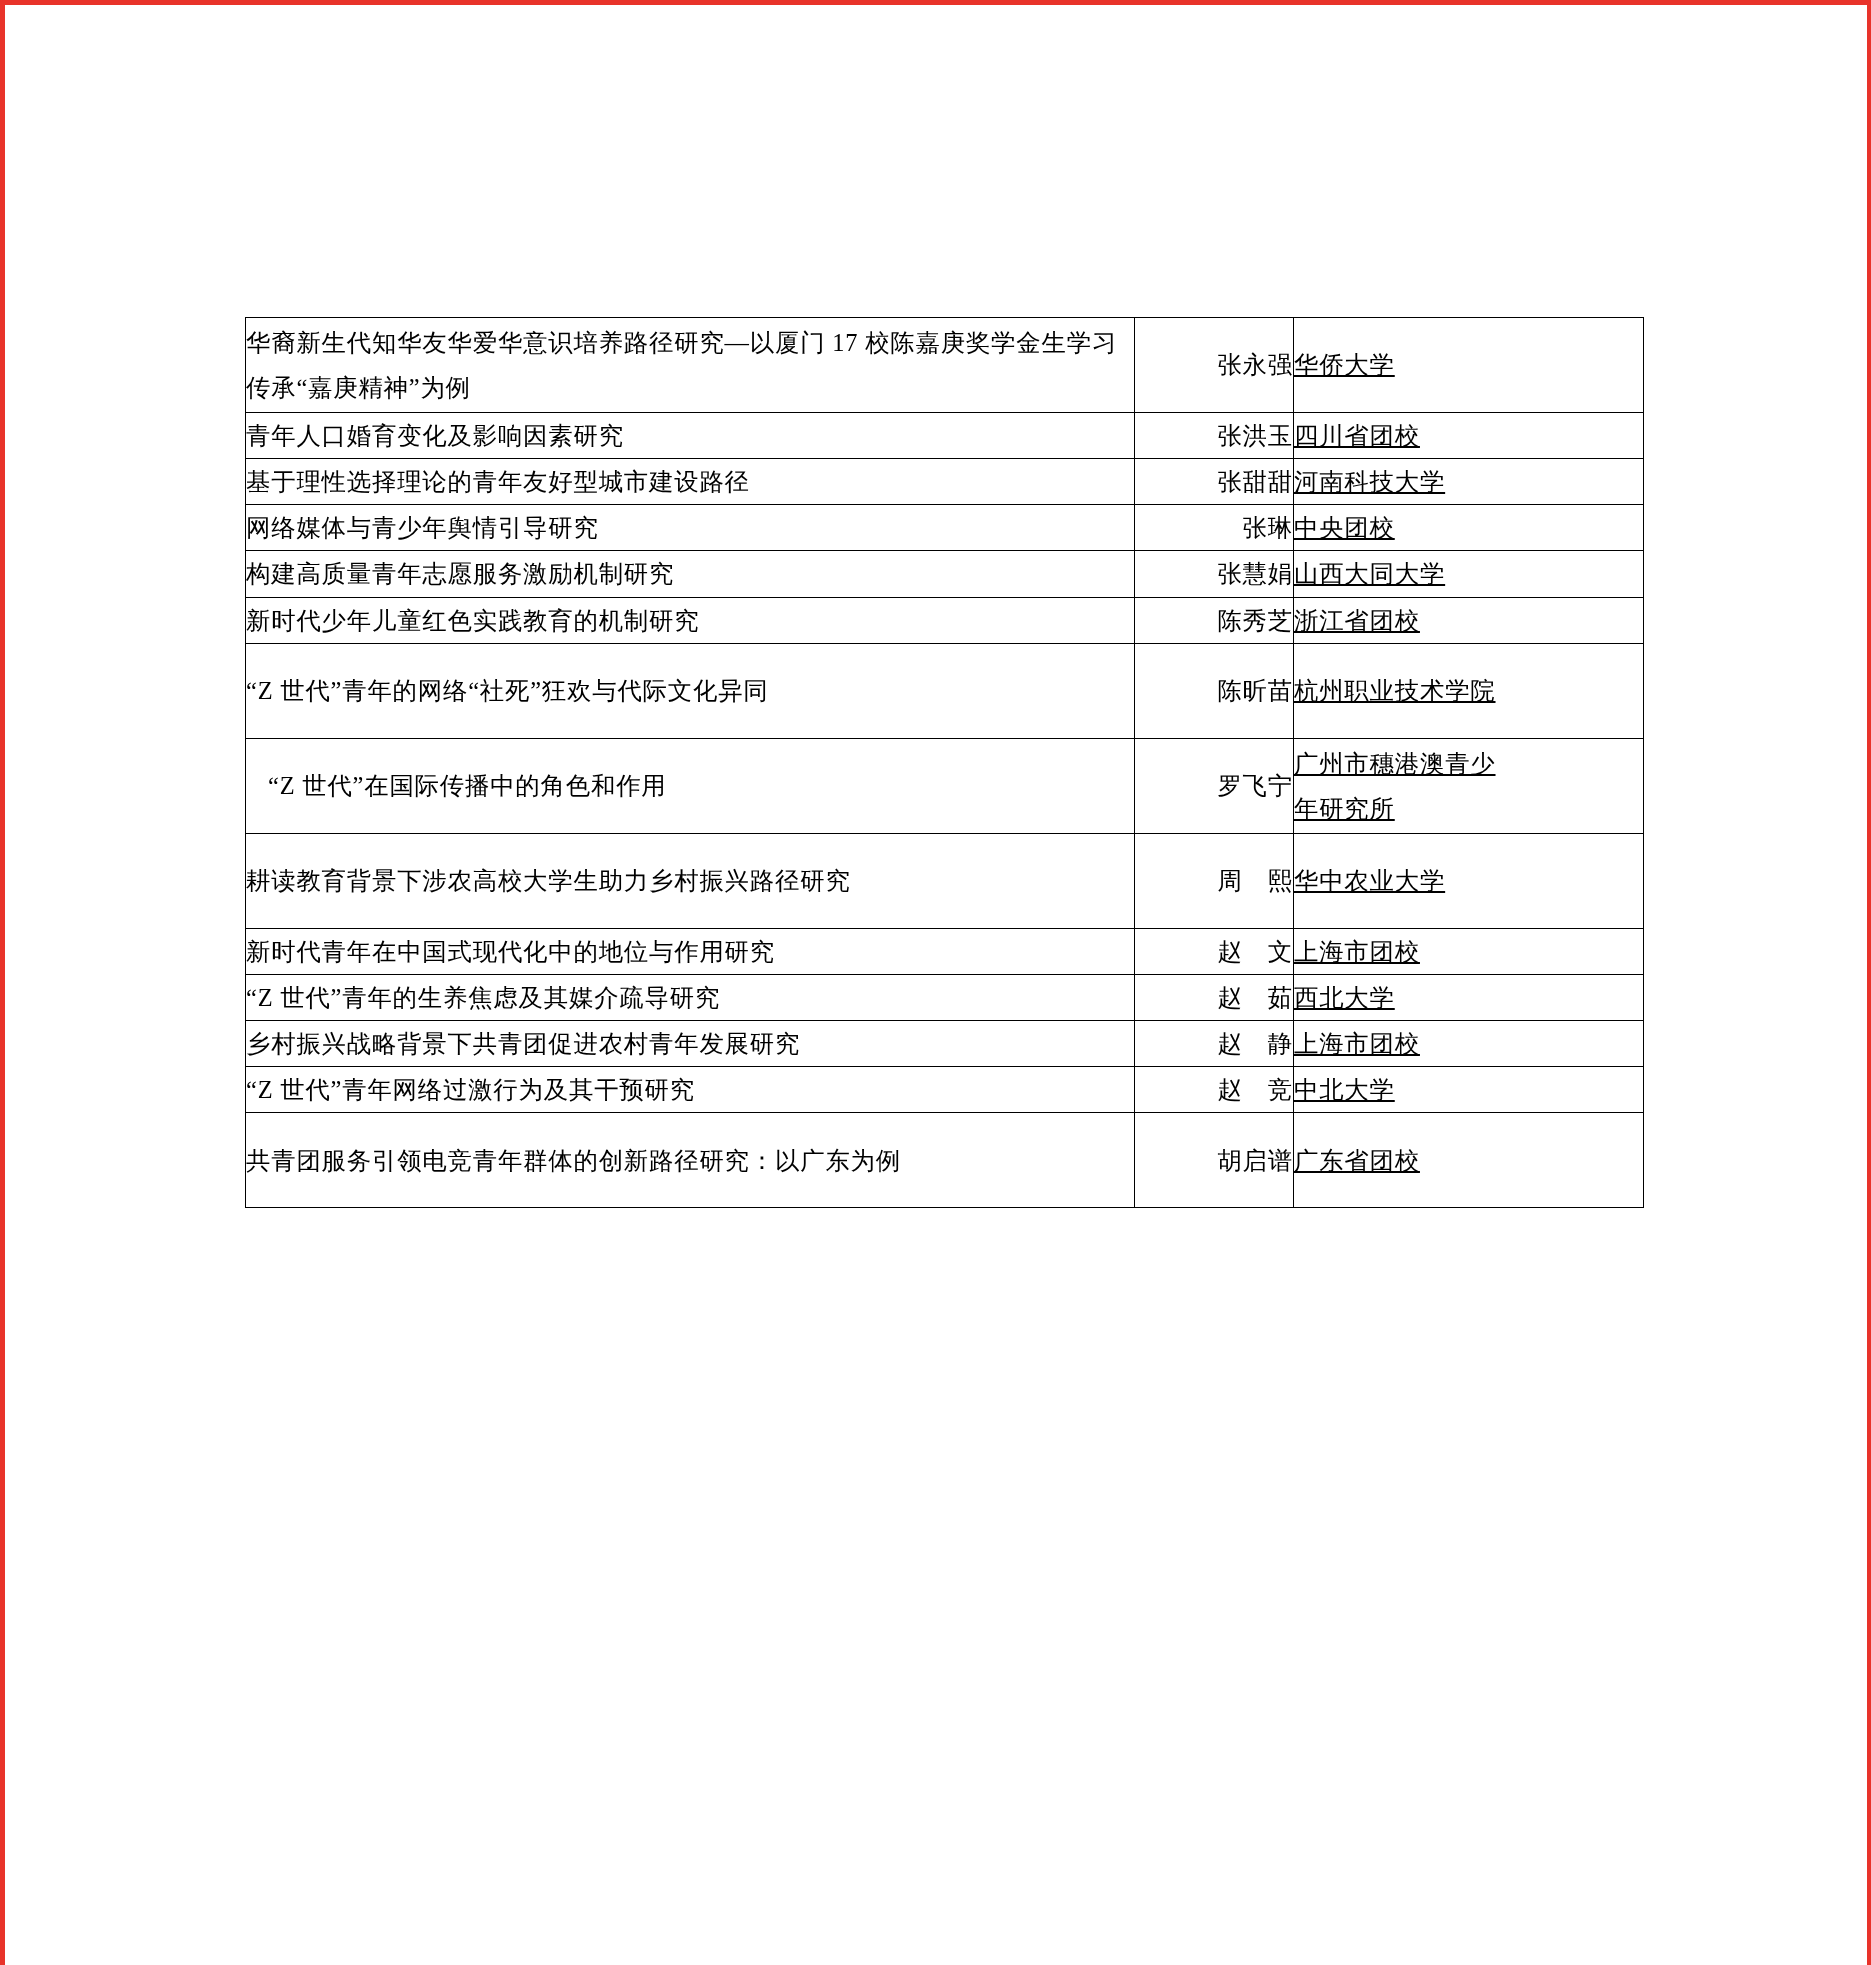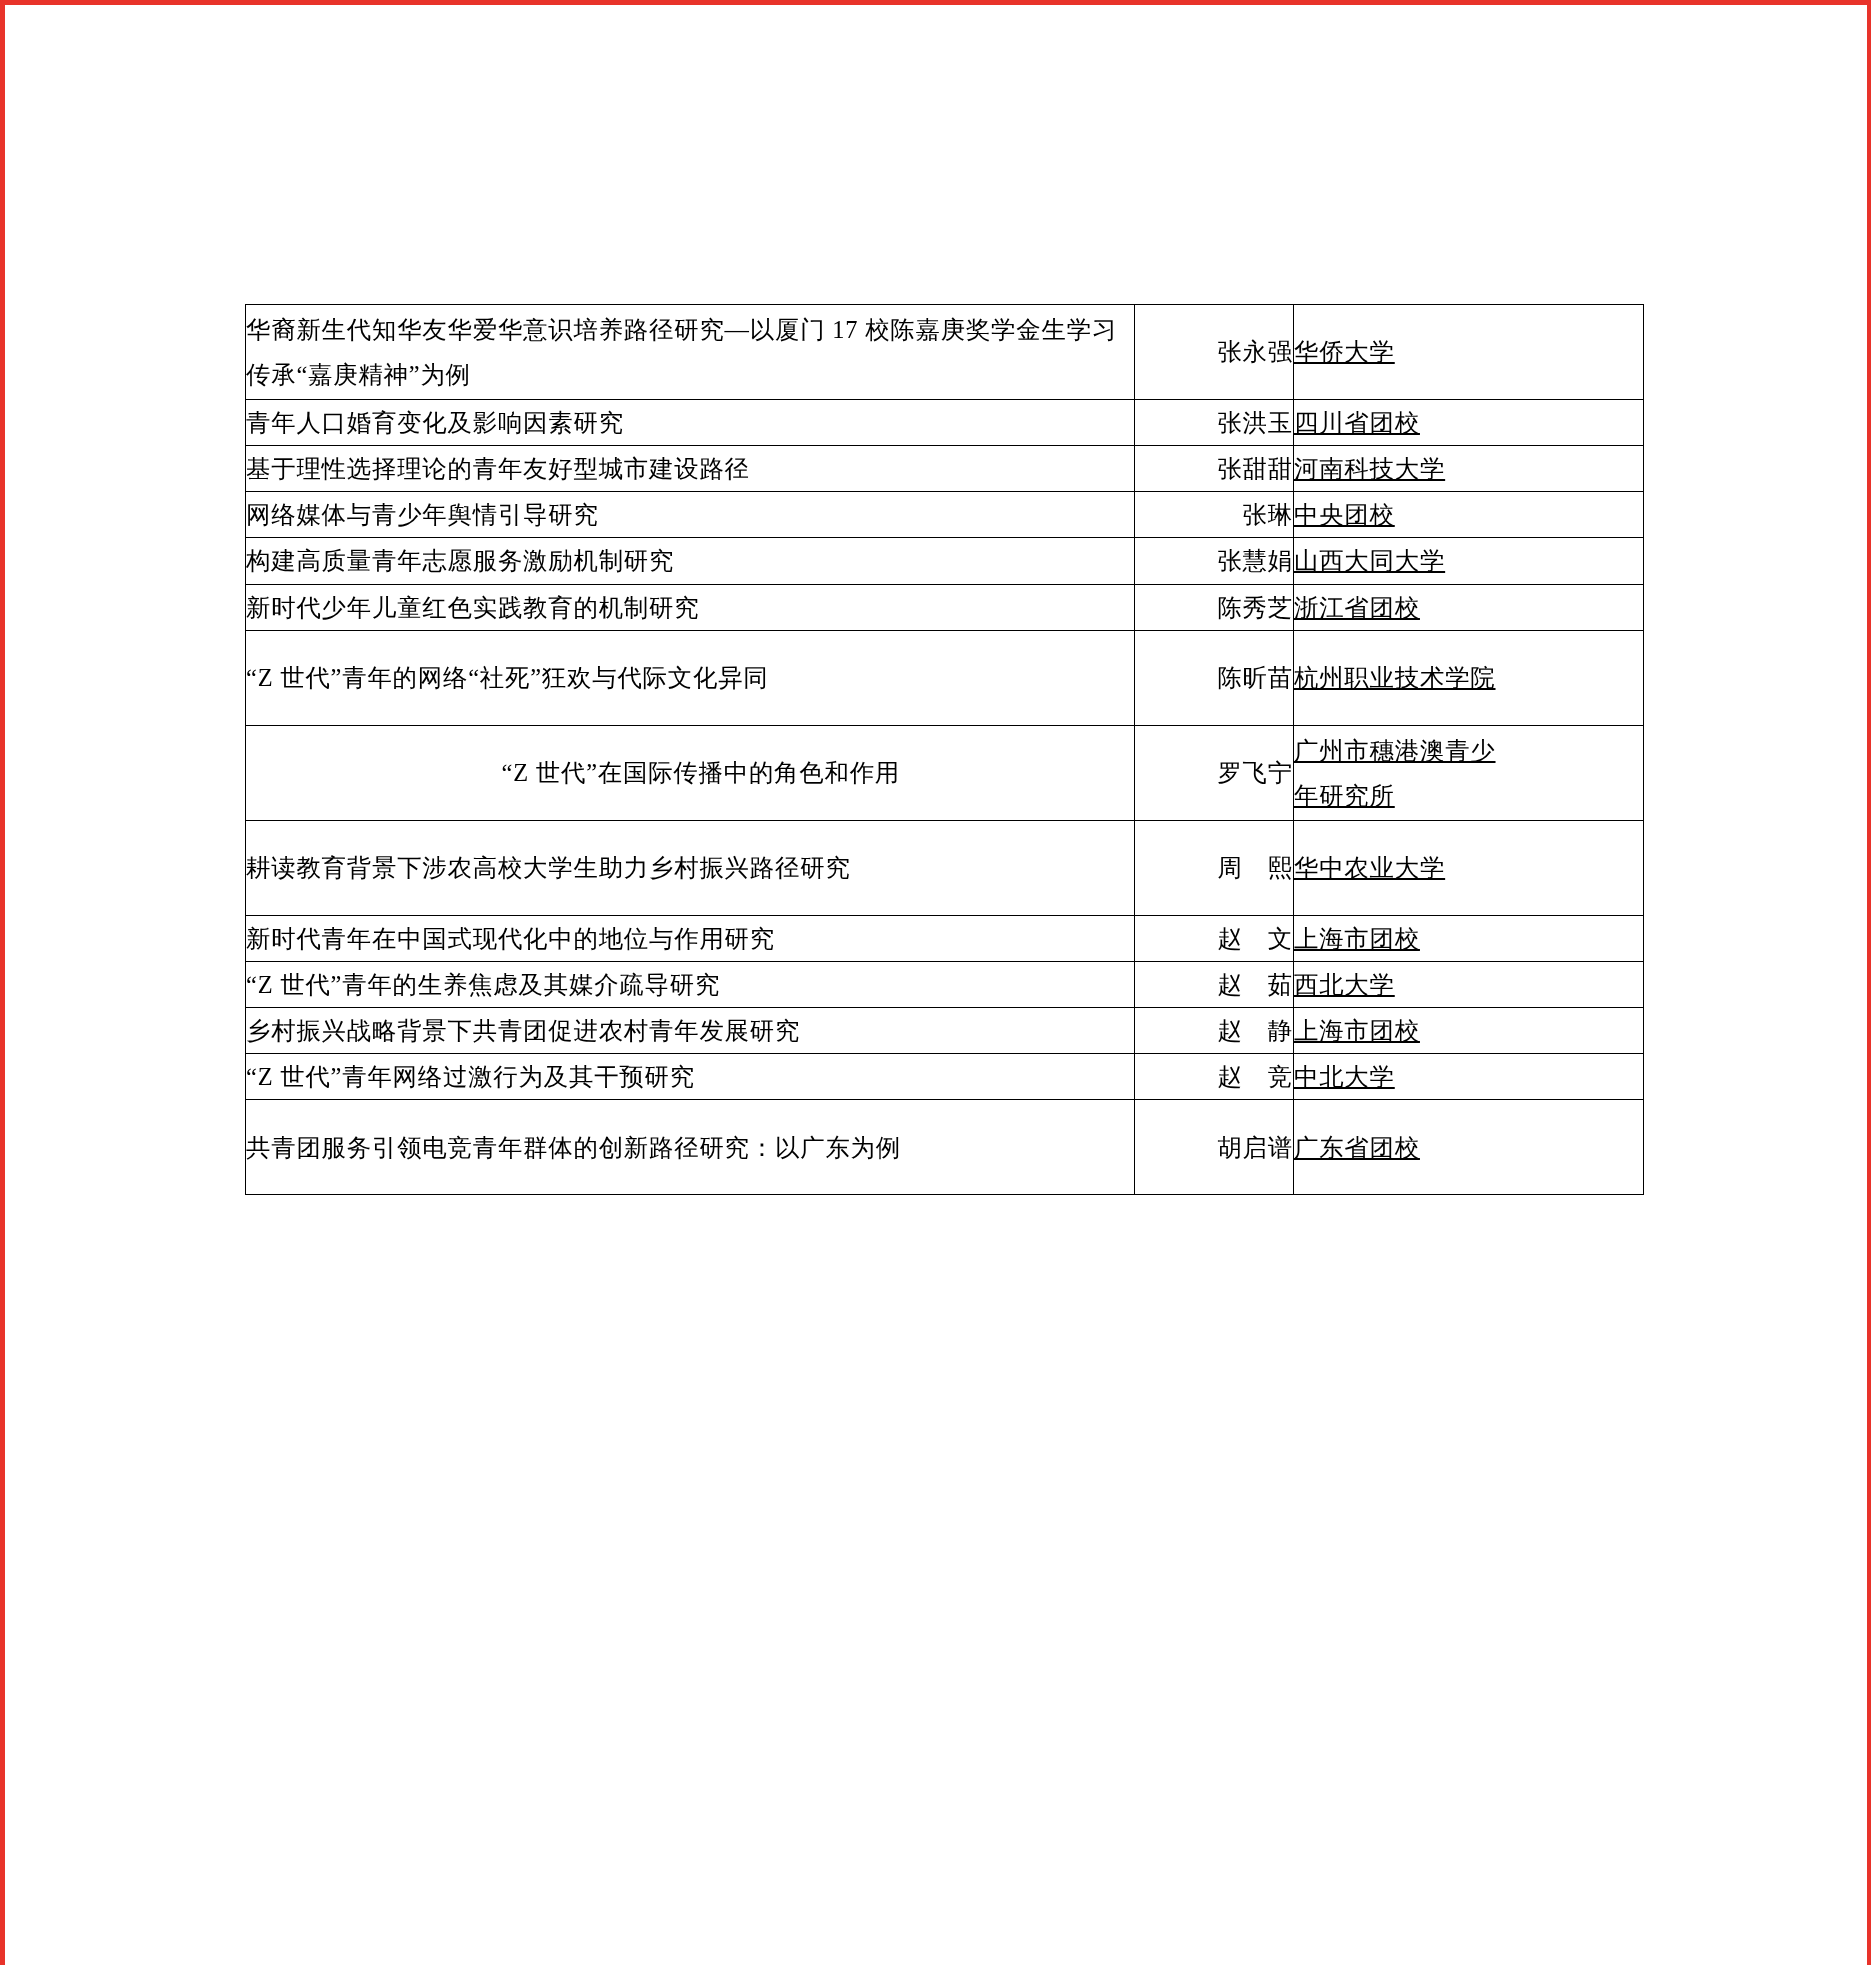--- a/index.html
+++ b/index.html
@@ -23,21 +23,21 @@
     position: absolute;
     left: 0;
     top: 0;
     width: 100%;
     height: 100%;
     box-sizing: border-box;
     padding: 299px 0 0 0;
   }
   .table-wrap {
     width: 1399px;
-    margin: 0 auto;
+    margin: 13px auto;
     margin-left: 240px;
   }
   table.doc-table {
     border-collapse: collapse;
     width: 1399px;
     table-layout: fixed;
   }
   table.doc-table td {
     border: 1.6px solid #000000;
     padding: 0;
@@ -109,21 +109,21 @@
               <td class="c-title">新时代少年儿童红色实践教育的机制研究</td>
               <td class="c-name">陈秀芝</td>
               <td class="c-org">浙江省团校</td>
             </tr>
             <tr class="tall-row">
               <td class="c-title">“Z 世代”青年的网络“社死”狂欢与代际文化异同</td>
               <td class="c-name">陈昕苗</td>
               <td class="c-org">杭州职业技术学院</td>
             </tr>
             <tr class="tall-row">
-              <td class="c-title" style="text-indent: 22px; text-align: center;">“Z 世代”在国际传播中的角色和作用</td>
+              <td class="c-title" style="text-indent: 22px;">“Z 世代”在国际传播中的角色和作用</td>
               <td class="c-name">罗飞宁</td>
               <td class="c-org two-line">
                 <div>广州市穗港澳青少</div>
                 <div>年研究所</div>
               </td>
             </tr>
             <tr class="tall-row">
               <td class="c-title">耕读教育背景下涉农高校大学生助力乡村振兴路径研究</td>
               <td class="c-name">周　熙</td>
               <td class="c-org">华中农业大学</td>

